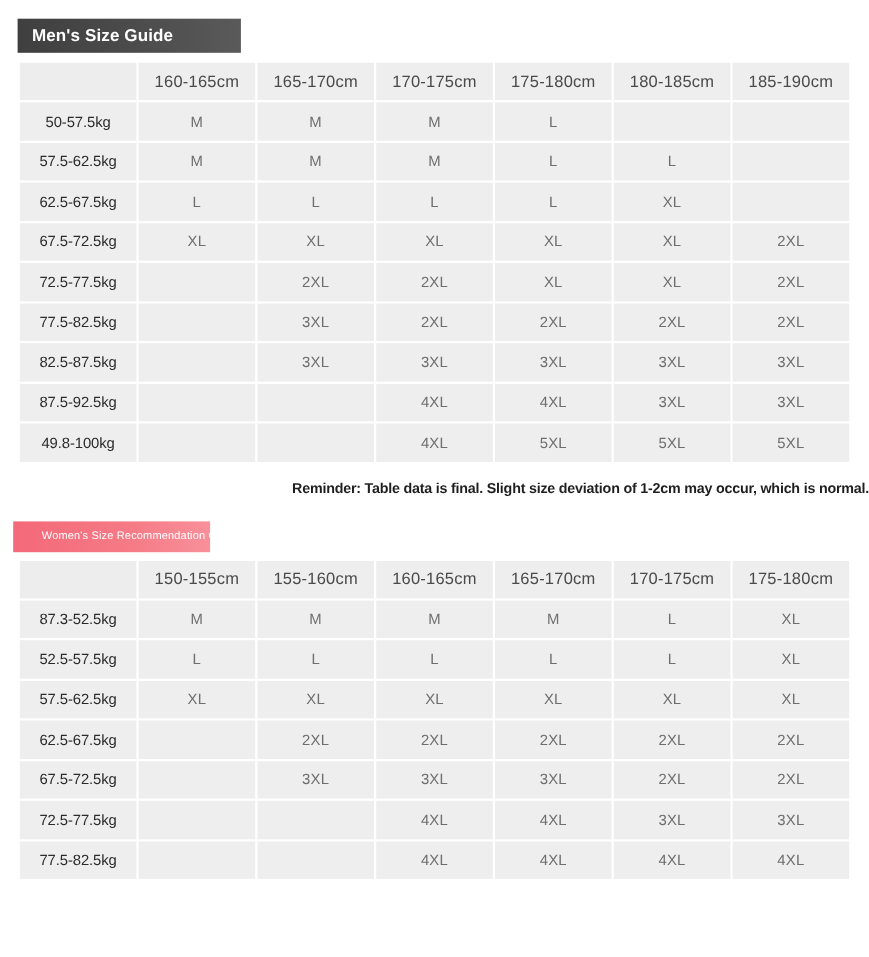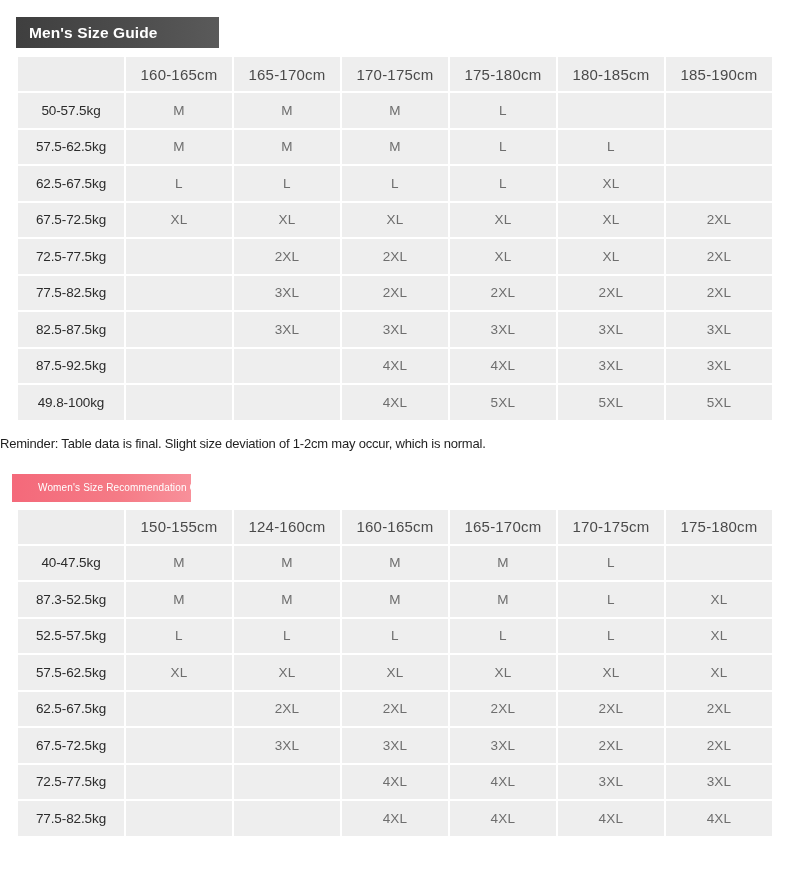--- a/index.html
+++ b/index.html
@@ -98,23 +98,23 @@
     font-weight: normal;
     color: #2b2b2b;
     letter-spacing: -0.1px;
   }
   .size-table tbody td.empty {
     color: transparent;
   }
 
   
   .reminder {
-    text-align: left;
+    text-align: right;
     font-size: 13px;
-    font-weight: normal;
+    font-weight: bold;
     color: #1f1f1f;
     letter-spacing: -0.2px;
     white-space: nowrap;
   }
 
   .sp-top { height: 17px; }
   .sp-after-banner { height: 7px; }
   .sp-before-reminder { height: 14px; }
   .sp-after-reminder { height: 23px; }
   .sp-women-banner-gap { height: 6px; }
@@ -257,38 +257,29 @@
         <col class="c-data">
         <col class="c-data">
       <col class="c-data">
         <col class="c-data">
         <col class="c-data">
     </colgroup>
     <thead>
         <tr>
           <th class="corner"></th>
           <th>150-155cm</th>
-          <th>124-160cm</th>
+          <th>155-160cm</th>
           <th>160-165cm</th>
           <th>165-170cm</th>
           <th>170-175cm</th>
           <th>175-180cm</th>
         </tr>
       </thead>
     <tbody>
         <tr>
-          <td class="rowlabel">40-47.5kg</td>
-          <td>M</td>
-          <td>M</td>
-          <td>M</td>
-          <td>M</td>
-          <td>L</td>
-          <td class="empty"></td>
-        </tr>
-        <tr>
           <td class="rowlabel">87.3-52.5kg</td>
           <td>M</td>
           <td>M</td>
           <td>M</td>
           <td>M</td>
           <td>L</td>
           <td>XL</td>
         </tr>
         <tr>
           <td class="rowlabel">52.5-57.5kg</td>

